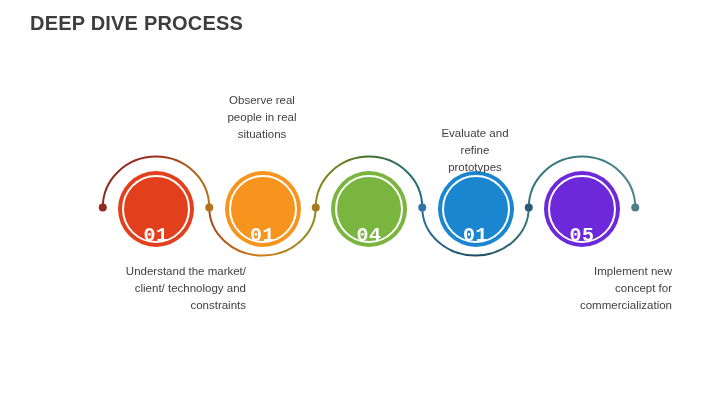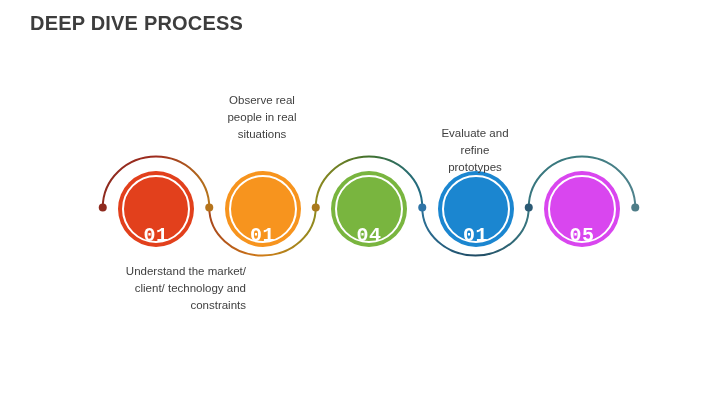--- a/index.html
+++ b/index.html
@@ -91,27 +91,30 @@
   </div>
   <div class="step-circle" style="left: 224.5px; top: 171px; background-color: rgb(247, 148, 30);">
     <span class="step-number">01</span>
   </div>
   <div class="step-circle" style="left: 331px; top: 171px; background-color: rgb(121, 181, 63);">
     <span class="step-number">04</span>
   </div>
   <div class="step-circle" style="left: 437.5px; top: 171px; background-color: rgb(27, 134, 208);">
     <span class="step-number">01</span>
   </div>
-  <div class="step-circle" style="left: 544px; top: 171px; background-color: #d946ef;">
+  <div class="step-circle" style="left: 544px; top: 171px; background-color: #6d28d9;">
     <span class="step-number">05</span>
   </div>
 
   <div class="step-label label-below" style="left:66px;">Understand the market/
 client/ technology and
 constraints</div>
   <div class="step-label label-above" style="left:192px;">Observe real
 people in real
 situations</div>
   <div class="step-label label-above" style="left:405px;margin-top:33px;">Evaluate and
 refine
 prototypes</div>
+  <div class="step-label label-below" style="left:492px;">Implement new
+concept for
+commercialization</div>
 
 </div>
 
 </body></html>

